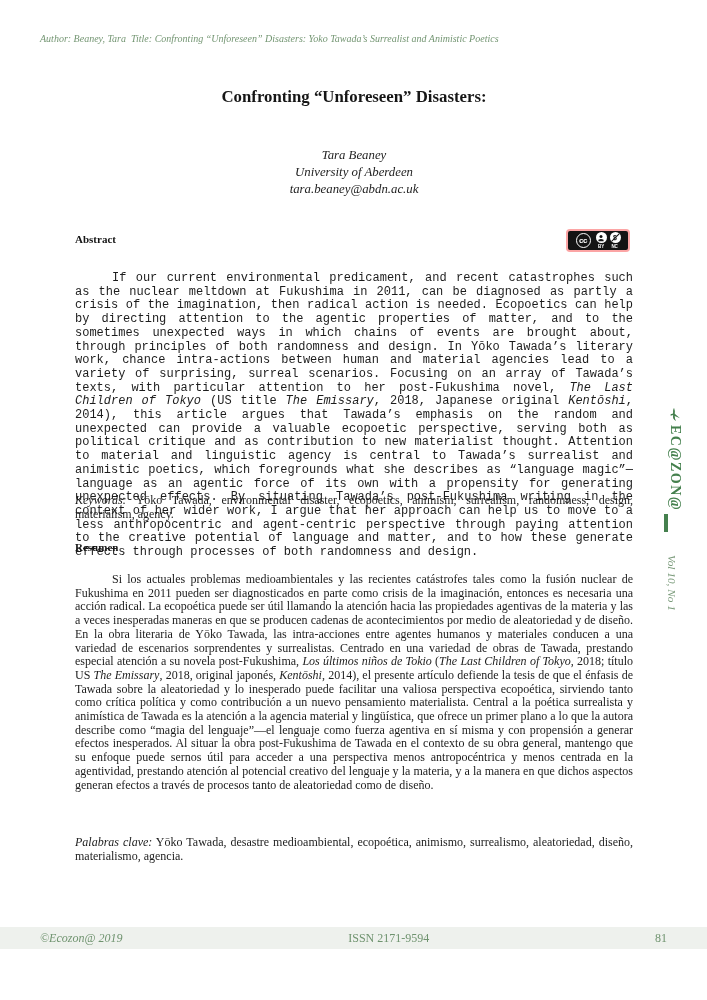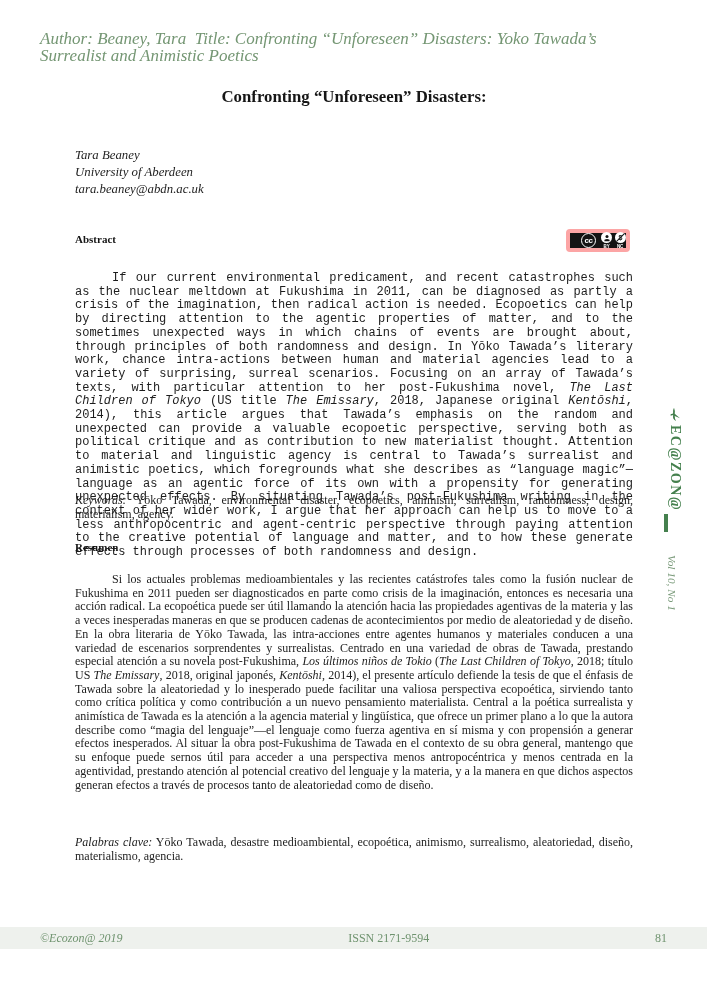--- a/index.html
+++ b/index.html
@@ -5,32 +5,32 @@
   html,body{margin:0;padding:0;}
   body{
     width:707px;height:1000px;position:relative;background:#ffffff;
     font-family:"Liberation Serif","DejaVu Serif",serif;
     color:#1c1c1c;overflow:hidden;
   }
   .abs{position:absolute;}
   
   .running-header{
     left:40px;top:30px;width:575px;
-    font-style:italic;font-size:17px;line-height:17px;
+    font-style:italic;font-size:10px;line-height:17px;
     color:#749673;white-space:pre-wrap;
   }
   
   .title{
     left:75px;top:86px;width:558px;text-align:center;
     font-weight:bold;font-size:16.8px;line-height:22px;color:#161616;
     margin:0;
   }
   
   .author-block{
-    left:75px;top:147px;width:558px;
+    left:75px;top:147px;width:558px;text-align:center;
     font-style:italic;font-size:12.8px;line-height:17px;color:#222;
   }
   
   .section-heading{
     font-weight:bold;font-size:11px;color:#161616;margin:0;
   }
   .abstract-heading{left:75px;top:233px;}
   .resumen-heading{left:75px;top:541px;}
   
   .para{
@@ -39,22 +39,22 @@
   }
   .para i{font-style:italic;}
   .indent{text-indent:37px;}
   .abstract-para{top:272px;font-family:Liberation Mono, monospace;}
   .abstract-keywords{top:494px;}
   .resumen-para{top:573px;}
   .resumen-keywords{top:836px;}
   
   .cc-badge{
     left:566px;top:229px;width:64px;height:23px;
-    background:#141414;border:4px solid #fca5a5;border-radius:4px;
-    display:flex;align-items:center;justify-content:flex-end;gap:5px;
+    background:#141414;border:2px solid #fca5a5;border-radius:4px;
+    display:flex;align-items:center;justify-content:center;gap:5px;
     box-sizing:border-box;
   }
   .cc-circ{
     width:15px;height:15px;border:1.6px solid #fff;border-radius:50%;
     color:#fff;font-family:"Liberation Sans",sans-serif;font-weight:bold;font-size:8px;
     display:flex;align-items:center;justify-content:center;box-sizing:border-box;
     letter-spacing:-0.5px;
   }
   .cc-group{display:flex;flex-direction:column;align-items:center;}
   .cc-icons{display:flex;gap:3px;}

